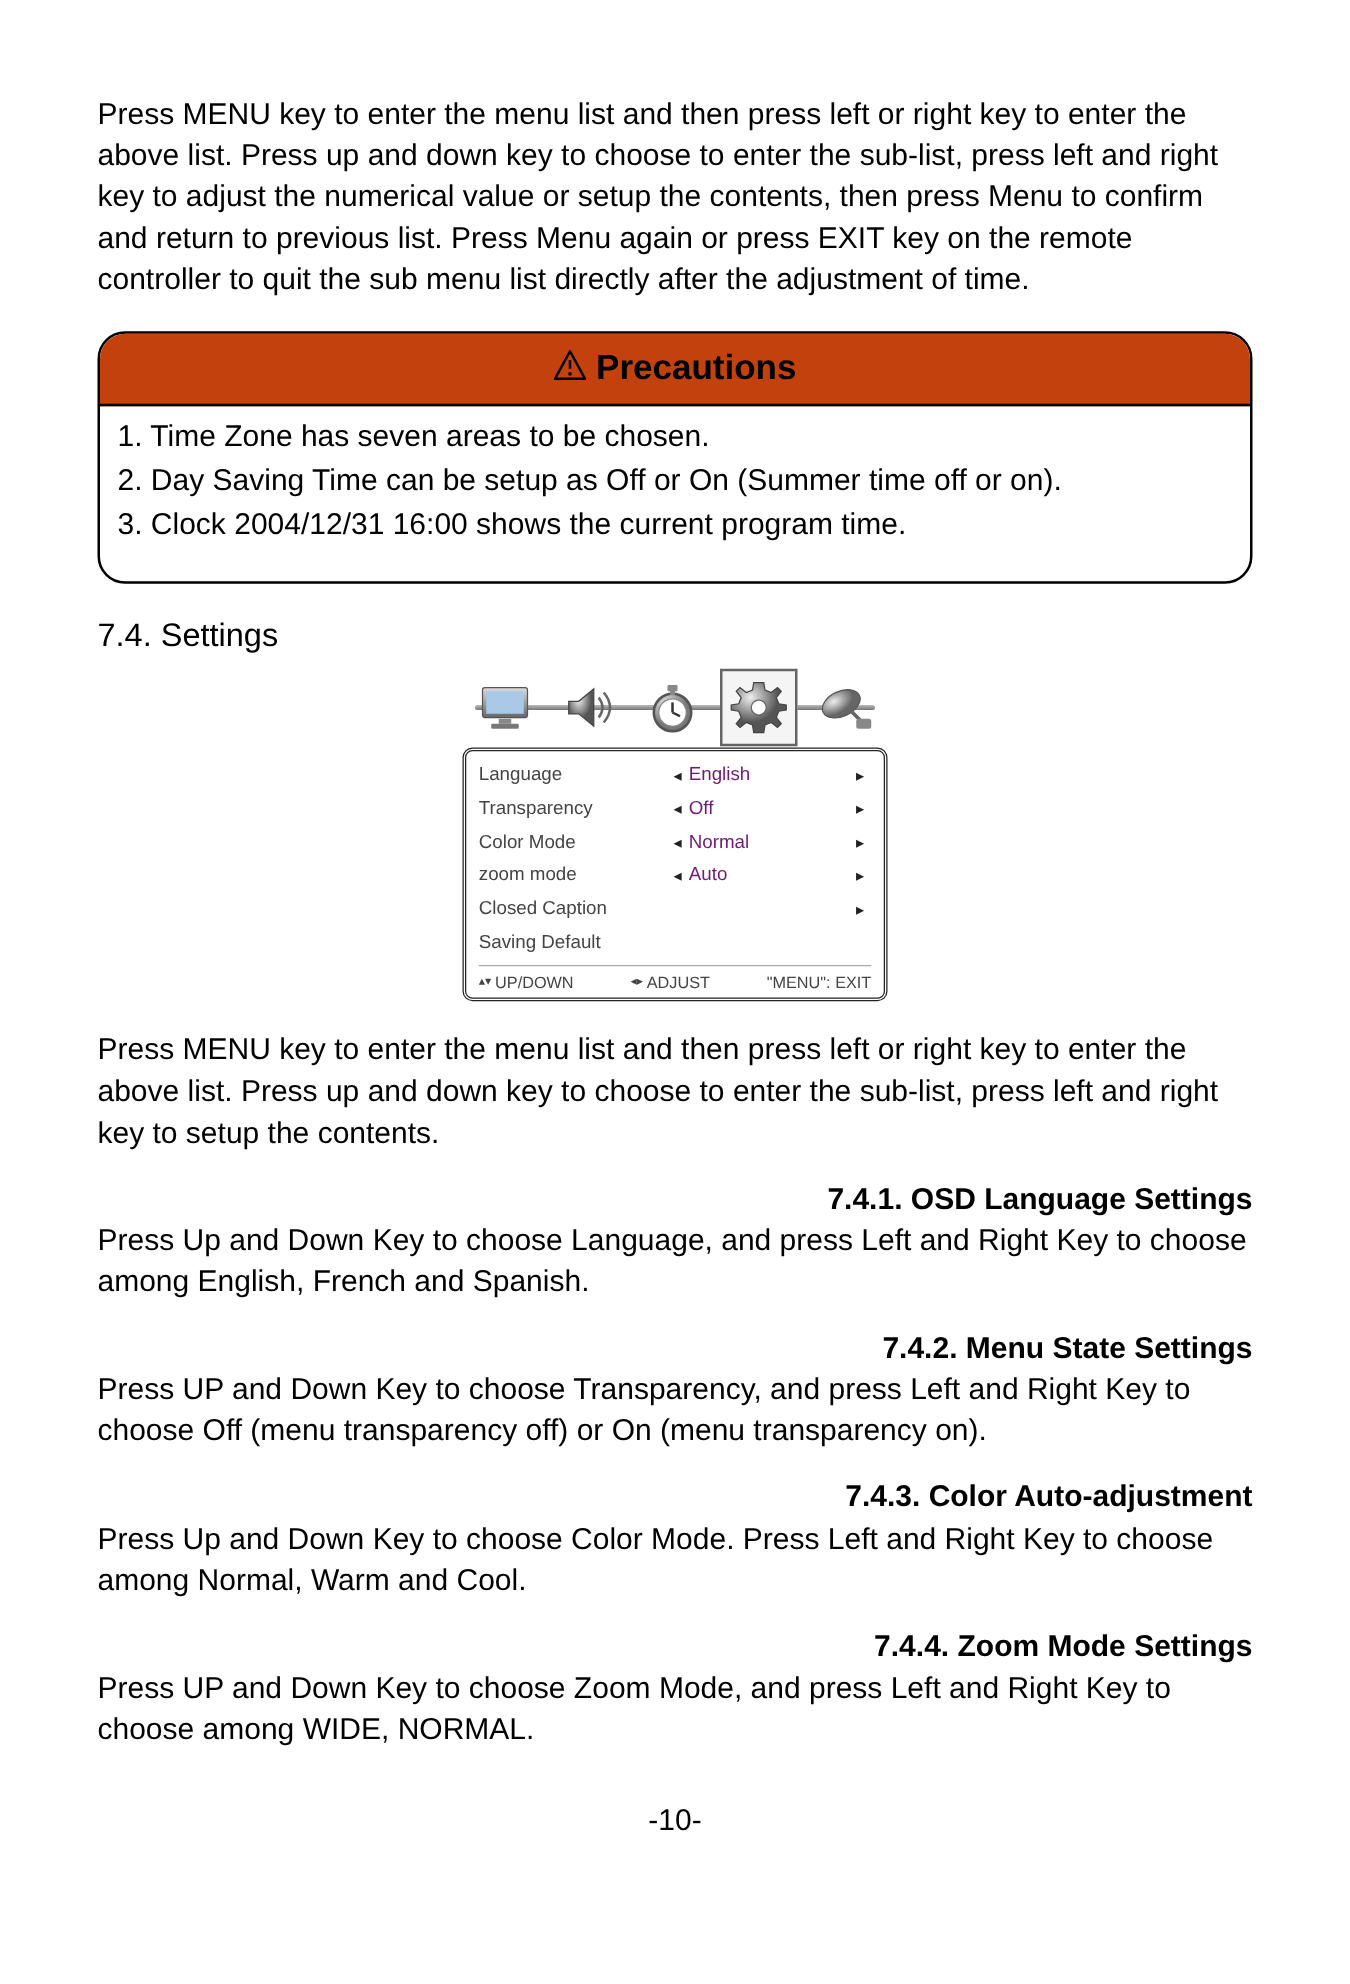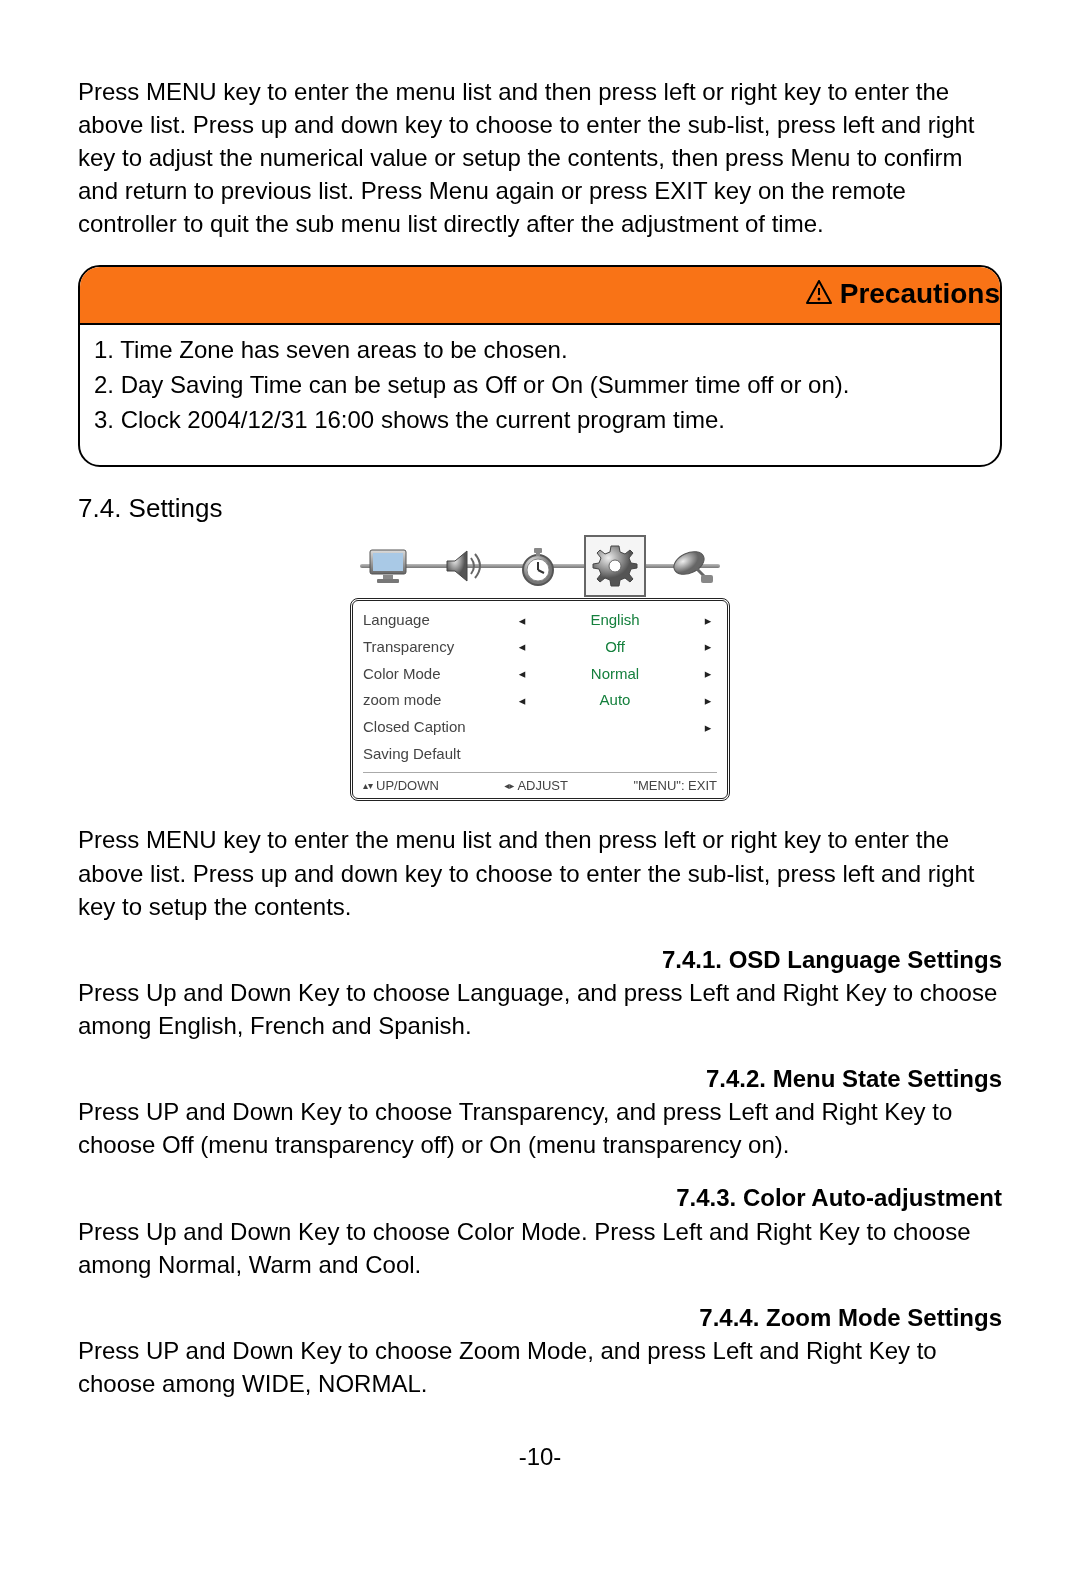--- a/index.html
+++ b/index.html
@@ -16,29 +16,29 @@
   .intro {
     margin-bottom: 24px;
   }
   .precautions-box {
     border: 2px solid #000;
     border-radius: 22px;
     overflow: hidden;
     margin-bottom: 24px;
   }
   .precautions-header {
-    background: #f97316;
+    background: #c2410c;
     border-bottom: 2px solid #000;
     text-align: center;
     font-weight: bold;
     font-size: 28px;
     padding: 8px 0 10px 0;
     display: flex;
     align-items: center;
-    justify-content: flex-end;
+    justify-content: center;
     gap: 8px;
   }
   .precautions-body {
     padding: 6px 14px 26px 14px;
   }
   .precautions-body .line {
     margin: 2px 0;
   }
   .warn-icon {
     display: inline-block;
@@ -54,21 +54,21 @@
     font-weight: bold;
     margin-top: 20px;
     text-align: right;
   }
   .menu-wrap {
     display: flex;
     justify-content: center;
     margin: 10px 0 22px 0;
   }
   .menu-panel {
-    width: 380px;
+    width: 340px;
     font-family: Arial, Helvetica, sans-serif;
   }
   .menu-icons {
     display: flex;
     justify-content: space-around;
     align-items: center;
     position: relative;
     height: 60px;
     margin-bottom: 2px;
     border-radius: 10px 10px 0 0;
@@ -113,22 +113,21 @@
     color: #444;
   }
   .menu-row .larrow, .menu-row .rarrow {
     width: 18px;
     text-align: center;
     color: #222;
     font-size: 13px;
   }
   .menu-row .value {
     flex: 1;
-    text-align: center;
-    color: #15803d;
+    color: #701a75;
   }
   .menu-footer {
     border-top: 1px solid #aaa;
     margin-top: 4px;
     padding-top: 4px;
     display: flex;
     font-size: 13px;
     color: #444;
     justify-content: space-between;
   }

